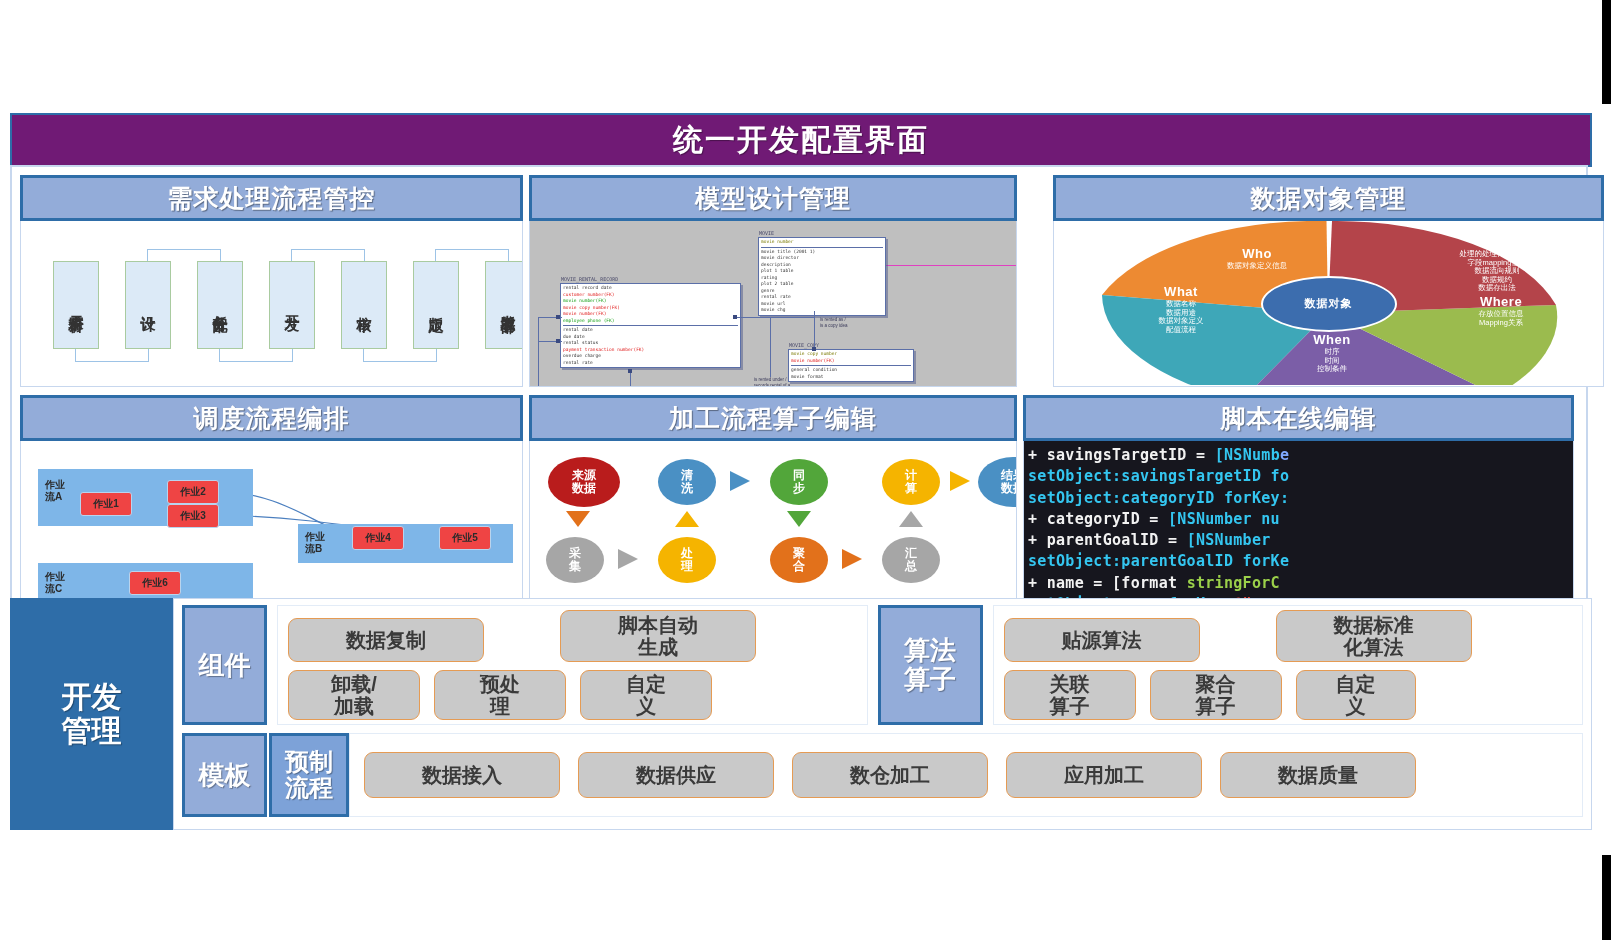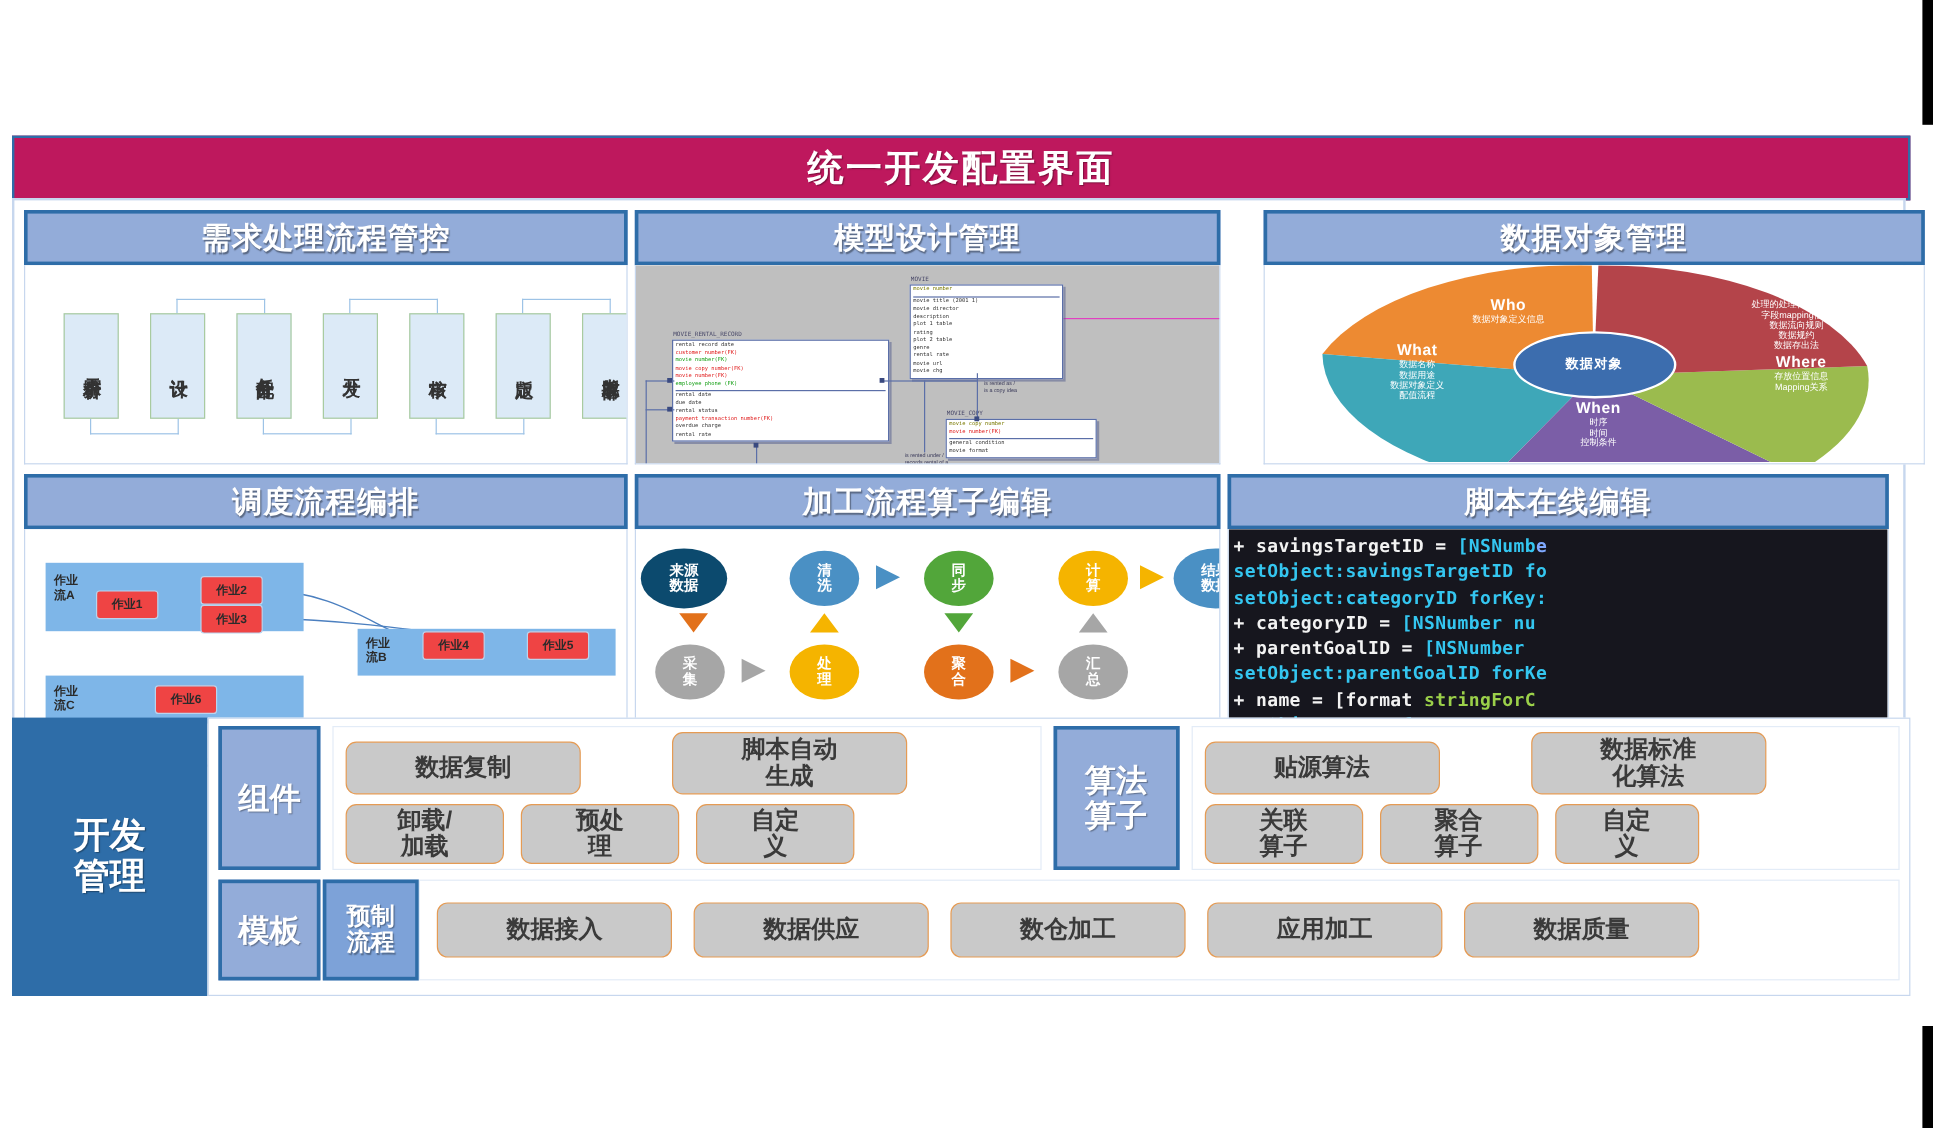--- a/index.html
+++ b/index.html
@@ -8,21 +8,21 @@
 
   .black-strip{position:absolute;background:#000;}
   #strip-top{right:0;top:0;width:9px;height:104px;}
   #strip-bottom{right:0;top:855px;width:9px;height:85px;}
 
   
   .diagram{position:absolute;left:10px;top:113px;width:1582px;height:742px;}
 
   
   .title-bar{position:absolute;left:0;top:0;width:1578px;height:50px;
-             background:#be185d;border:2px solid #2E6DA8;
+             background:#701a75;border:2px solid #2E6DA8;
              display:flex;align-items:center;justify-content:center;}
   .title-bar .t{color:#fff;font-size:30px;font-weight:bold;letter-spacing:2px;
                 text-shadow:1px 1px 1px rgba(0,0,0,.35);}
 
   
   .body-box{position:absolute;left:0;top:52px;width:1578px;height:474px;
             border:2px solid #c7d7ee;background:#fff;box-sizing:border-box;}
 
   .panel{position:absolute;box-sizing:border-box;}
   .panel-head{height:46px;background:#93ACD9;border:3px solid #2E6DA8;
@@ -343,21 +343,21 @@
         <div class="job" style="left:108px;top:130px;width:50px;height:22px;">作业6</div>
       </div>
     </div>
 
     <div class="panel" style="left:517px;top:228px;width:488px;height:238px;">
       <div class="panel-head">
         <div class="h">加工流程算子编辑</div>
       </div>
       <div class="panel-body">
 
-        <div class="op" style="left:4px;top:16px;width:72px;height:50px;background:#0c4a6e;white-space:pre-line;">来源
+        <div class="op" style="left:18px;top:16px;width:72px;height:50px;background:#b91c1c;white-space:pre-line;">来源
 数据</div>
         <div class="op" style="left:128px;top:18px;width:58px;height:46px;background:#4A90C4;white-space:pre-line;">清
 洗</div>
         <div class="op" style="left:240px;top:18px;width:58px;height:46px;background:#52A63A;white-space:pre-line;">同
 步</div>
         <div class="op" style="left:352px;top:18px;width:58px;height:46px;background:#F5B400;white-space:pre-line;">计
 算</div>
         <div class="op" style="left:448px;top:16px;width:70px;height:50px;background:#4A90C4;white-space:pre-line;">结果
 数据</div>
 
@@ -451,21 +451,21 @@
 义</div>
         </div>
       </div>
     </div>
 
     <div class="dev-row r2">
       <div class="cat">
         <div class="t">模板</div>
       </div>
       <div class="cat dk" style="width:80px;margin-left:2px;border-color:#2E6DA8;">
-        <div class="t" style="font-size:20px;white-space:pre-line;">预制
+        <div class="t" style="font-size:24px;white-space:pre-line;">预制
 流程</div>
       </div>
       <div class="tmpl-wrap">
         <div class="tmpl-box">
           <div class="pill" style="width:196px;height:46px;">数据接入</div>
           <div class="pill" style="width:196px;height:46px;">数据供应</div>
           <div class="pill" style="width:196px;height:46px;">数仓加工</div>
           <div class="pill" style="width:196px;height:46px;">应用加工</div>
           <div class="pill" style="width:196px;height:46px;">数据质量</div>
         </div>

